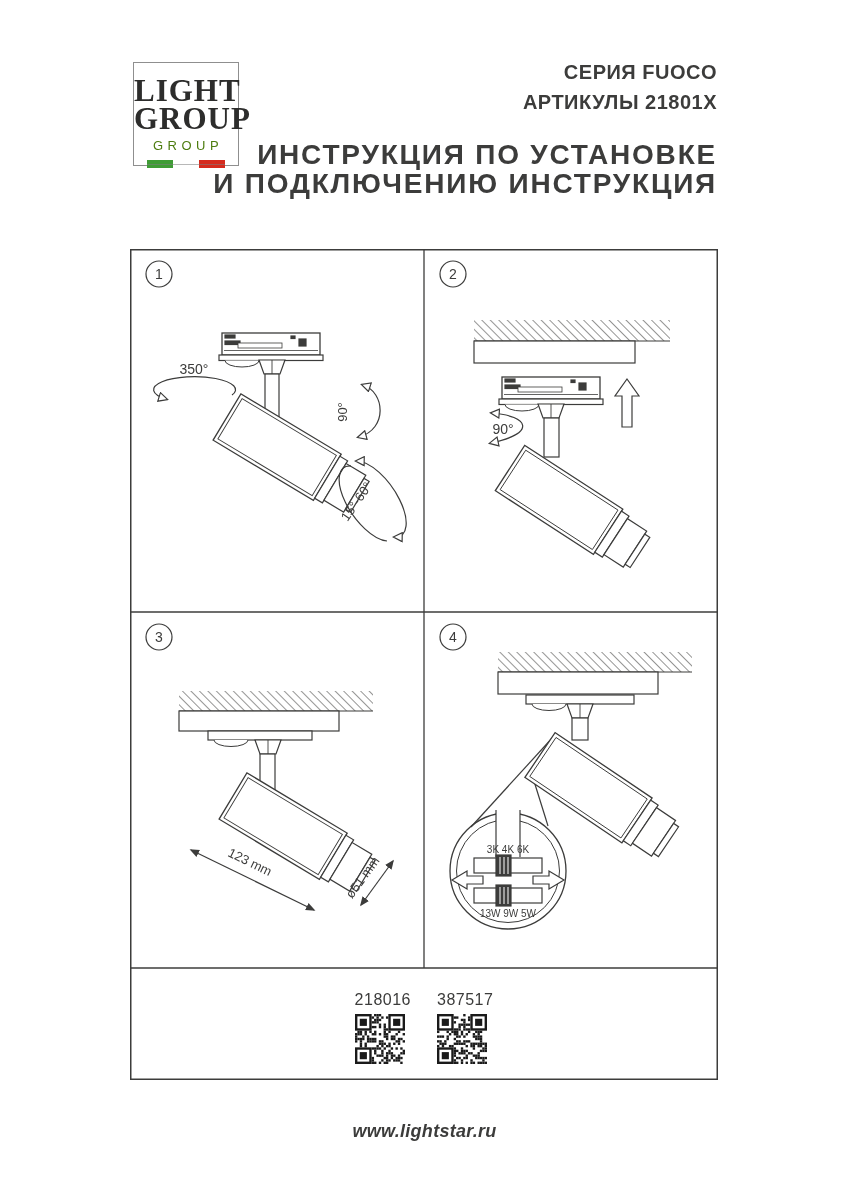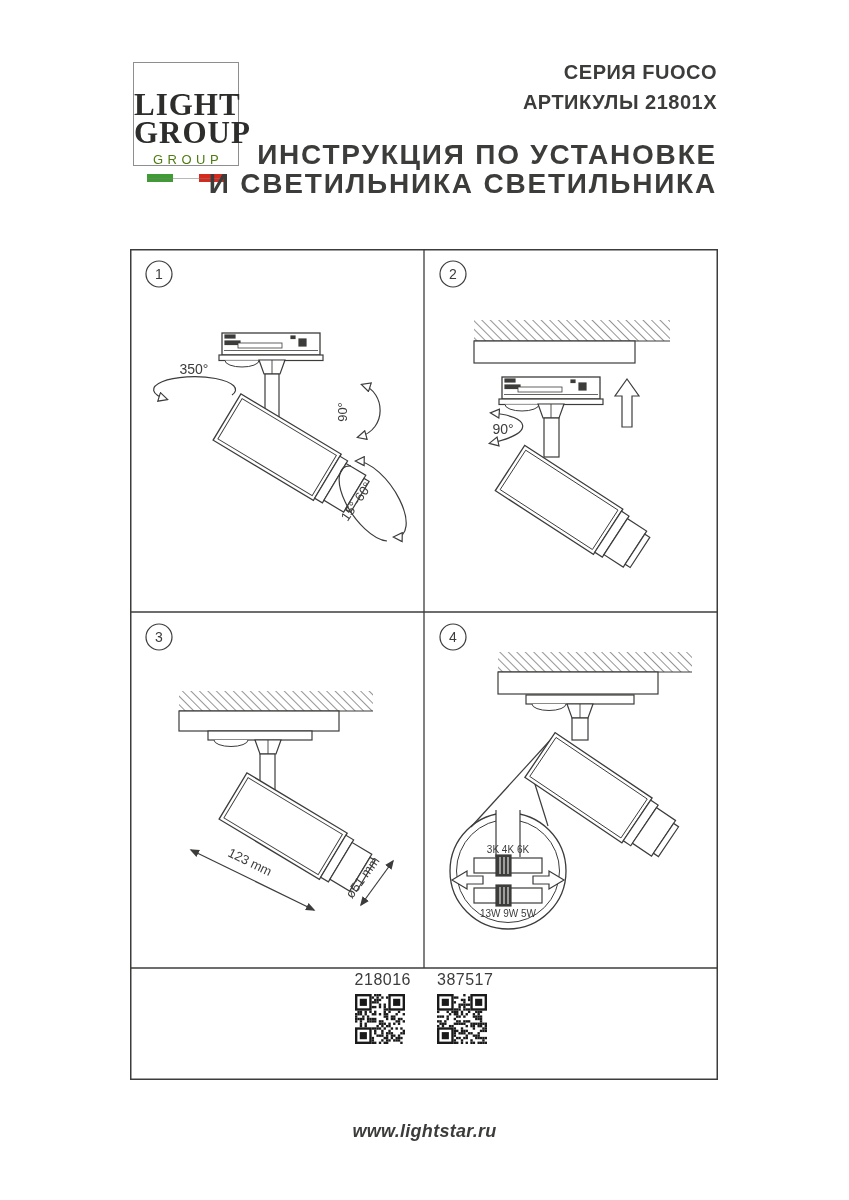--- a/index.html
+++ b/index.html
@@ -1,39 +1,39 @@
 <!DOCTYPE html>
 <html><head>
 <meta charset="utf-8">
 <style>
   html,body{margin:0;padding:0;background:#e8e8e8;}
   .page{position:relative;width:849px;height:1200px;background:#fff;margin:0 auto;
         font-family:"Liberation Sans",sans-serif;color:#3c3c3b;overflow:hidden;}
 
   
   .logo{position:absolute;left:133px;top:62px;width:106px;height:104px;
-        border:1px solid #8f8f8f;box-sizing:border-box;text-align:center;padding-top:28px;}
+        border:1px solid #8f8f8f;box-sizing:border-box;text-align:center;padding-top:14px;}
   .logo-word{font-family:"Liberation Serif",serif;font-weight:bold;font-size:31px;
         line-height:28px;color:#2d2d2c;letter-spacing:1px;}
   .logo-group{font-size:13px;letter-spacing:4.5px;color:#4d7c0f;margin-top:5px;padding-left:4px;}
   .flag{width:78px;height:8px;margin:7px auto 0;position:relative;
         background:linear-gradient(to right,#3f9c35 0 33.4%,#ffffff 33.4% 66.7%,#d52b1e 66.7% 100%);}
   .flag::after{content:"";position:absolute;left:0;right:0;top:3.5px;height:1px;background:rgba(125,125,125,.55);}
 
   
   .header{position:absolute;top:57px;right:132px;text-align:right;}
   .header-series{font-size:20px;font-weight:bold;line-height:30px;letter-spacing:.5px;}
   .header-instr{margin-top:23px;font-size:28px;font-weight:bold;line-height:29px;letter-spacing:1.8px;}
 
   
   .diagram{position:absolute;left:130px;top:249px;width:588px;height:831px;}
 
   
   .qr-row{position:absolute;left:130px;top:969px;width:588px;height:110px;
-          display:flex;justify-content:center;align-items:flex-start;gap:26px;padding-top:2px;box-sizing:border-box;}
+          display:flex;justify-content:center;align-items:flex-start;gap:26px;padding-top:22px;box-sizing:border-box;}
   .qr-item{text-align:center;}
   .qr-article{font-size:16px;letter-spacing:.5px;margin-bottom:5px;}
   svg.qr{display:block;width:50px;height:50px;}
 
   .footer{position:absolute;top:1121px;left:0;width:100%;text-align:center;
           font-size:18px;font-weight:bold;letter-spacing:.3px;font-style:italic;}
 
   
   .lbl{font-family:"Liberation Sans",sans-serif;fill:#3c3c3b;stroke:none;font-size:13px;}
   .lbl14{font-size:14px;}
@@ -50,21 +50,21 @@
     <div class="logo-word">GROUP</div>
     <div class="logo-group">GROUP</div>
     <div class="flag"></div>
   </div>
 
   <div class="header">
     <div class="header-series">СЕРИЯ FUOCO</div>
     <div class="header-series">АРТИКУЛЫ 21801X</div>
     <div class="header-instr">
       <div>ИНСТРУКЦИЯ ПО УСТАНОВКЕ</div>
-      <div>И СВЕТИЛЬНИКА СВЕТИЛЬНИКА</div>
+      <div>И ПОДКЛЮЧЕНИЮ ИНСТРУКЦИЯ</div>
     </div>
   </div>
 
   <svg class="diagram" viewBox="0 0 588 831" width="588" height="831">
     <defs>
       <pattern id="hatch" patternUnits="userSpaceOnUse" width="6" height="6" patternTransform="rotate(-45)">
         <rect width="6" height="6" fill="#ffffff"></rect>
         <line x1="0" y1="0" x2="0" y2="6" stroke="#3c3c3b" stroke-width="1.1"></line>
       </pattern>
       <marker id="mHollow" viewBox="0 0 12 12" refX="9" refY="6" markerWidth="9" markerHeight="9" orient="auto-start-reverse">

